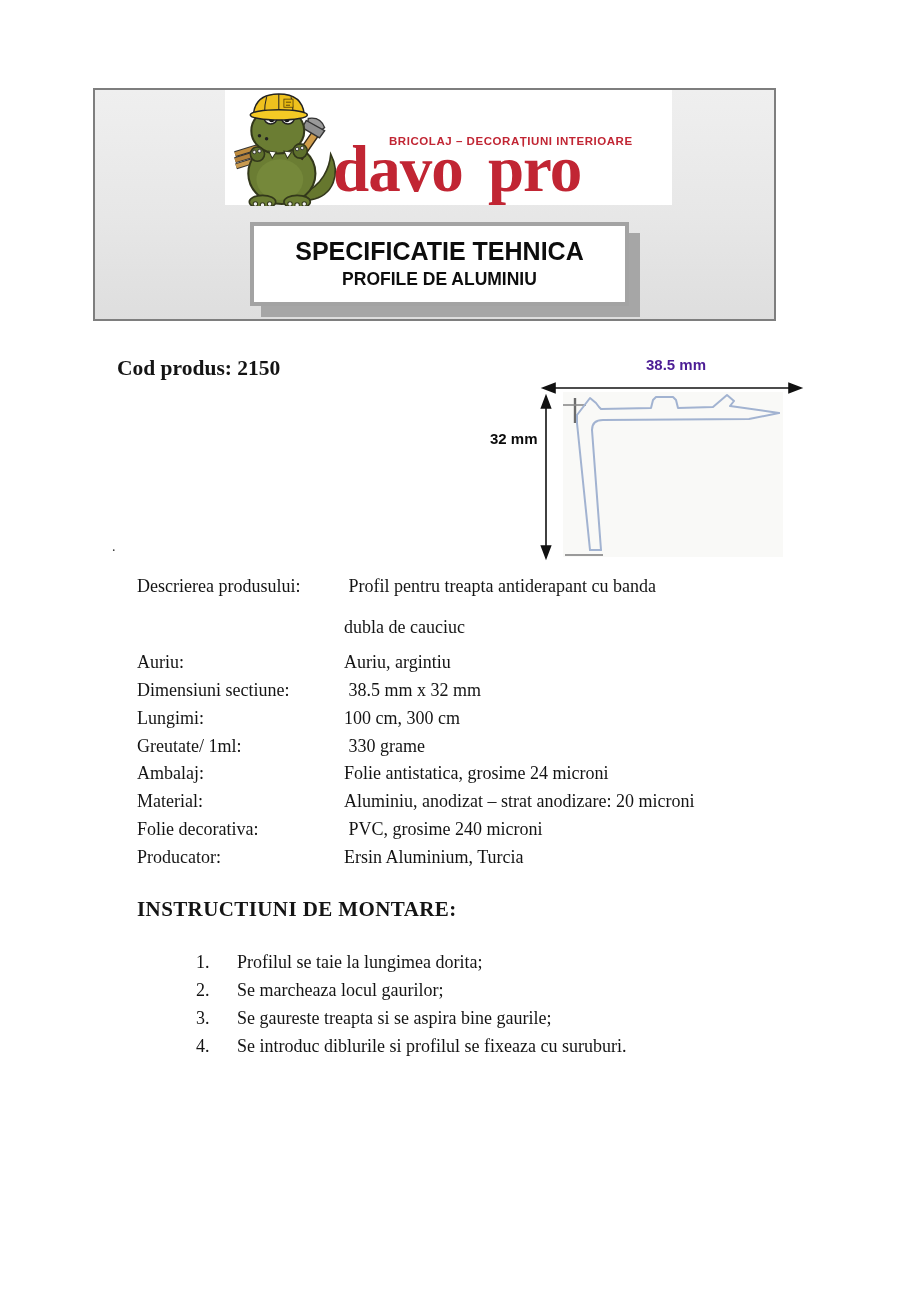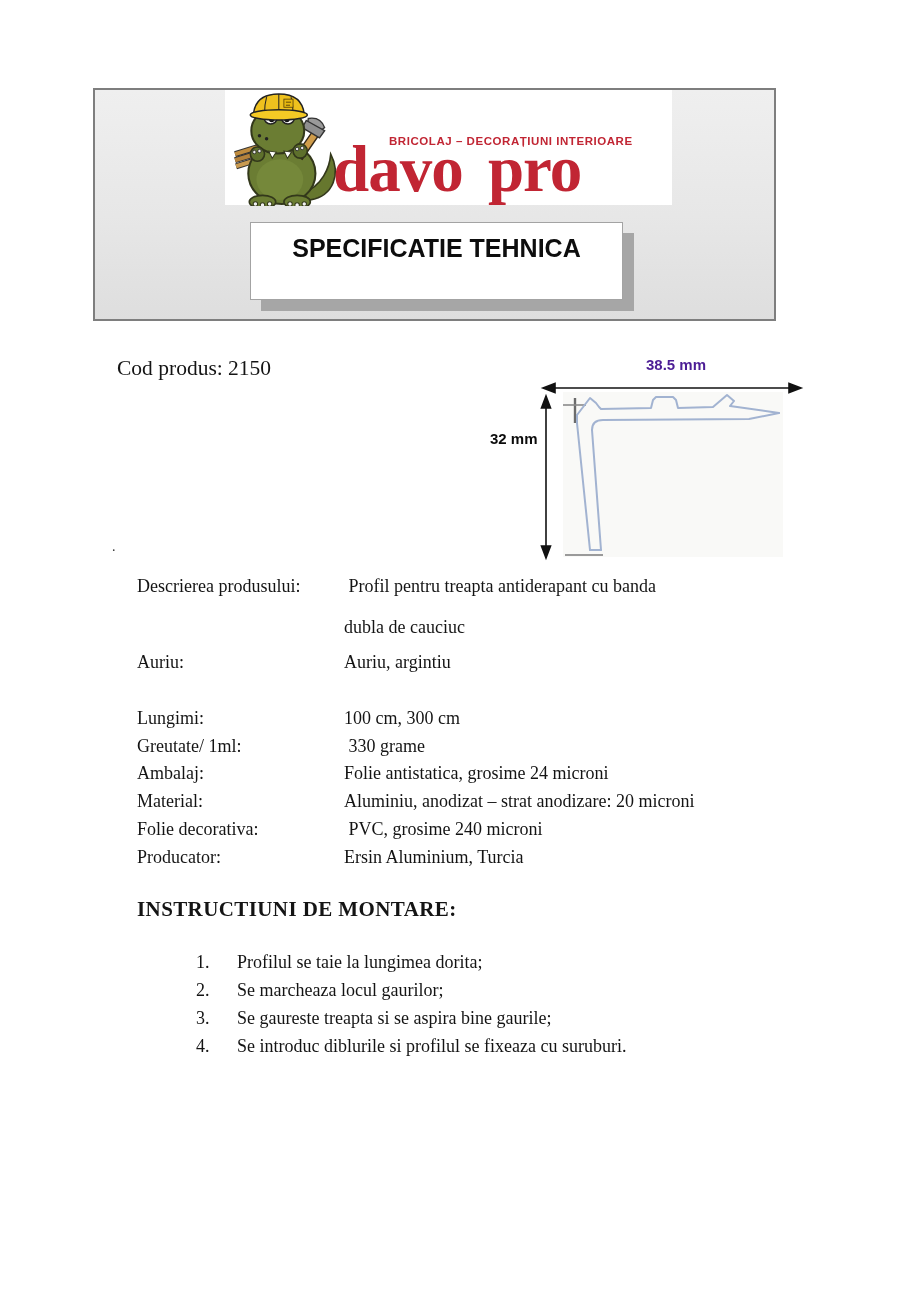--- a/index.html
+++ b/index.html
@@ -29,28 +29,28 @@
     font-size:11.5px;letter-spacing:0.55px;color:var(--red);white-space:nowrap;
   }
   .brand{
     position:absolute;left:333px;top:137px;line-height:1;
     font-family:"Liberation Serif",serif;font-weight:bold;
     font-size:65px;letter-spacing:-1px;word-spacing:10px;
     color:var(--red);white-space:nowrap;
   }
   .title-box{
     position:absolute;left:250px;top:222px;width:371px;height:76px;
-    background:#ffffff;border:1px solid #a3a3a3;
+    background:#ffffff;border:4px solid #a3a3a3;
     box-shadow:11px 11px 0 #a6a6a6;
     text-align:center;font-family:"Liberation Sans",sans-serif;color:#0d0d0d;
   }
   .title-main{margin-top:11px;font-size:25px;font-weight:bold;letter-spacing:0;}
   .title-sub{margin-top:3px;font-size:17.5px;font-weight:bold;}
   
-  .cod-produs{position:absolute;left:117px;top:356px;font-size:21.5px;font-weight:normal;}
+  .cod-produs{position:absolute;left:117px;top:356px;font-size:21.5px;font-weight:bold;}
   .stray-dot{position:absolute;left:112px;top:539px;font-size:14px;color:#333;}
   
   .diagram{position:absolute;left:480px;top:355px;width:335px;height:215px;}
   .draw-box{position:absolute;left:83px;top:37px;width:220px;height:165px;background:#f9f9f7;}
   .draw-box svg{position:absolute;left:0;top:0;}
   .dims-svg{position:absolute;left:0;top:0;}
   .dim-w{
     position:absolute;left:146px;top:1px;width:100px;text-align:center;
     font-family:"Liberation Sans",sans-serif;font-weight:bold;font-size:15px;color:#4c1d95;
   }
@@ -144,20 +144,21 @@
       <circle cx="63" cy="56" r="1.7"></circle>
         <circle cx="68" cy="55" r="1.7"></circle>
     </g>
   </svg>
 
   <div class="tagline">BRICOLAJ – DECORAȚIUNI INTERIOARE</div>
   <div class="brand">davo pro</div>
 
   <div class="title-box">
     <div class="title-main">SPECIFICATIE TEHNICA</div>
+    <div class="title-sub">PROFILE DE ALUMINIU</div>
   </div>
 
   <div class="cod-produs">Cod produs: 2150</div>
   <div class="stray-dot">.</div>
 
   <div class="diagram">
     <div class="draw-box">
       <svg width="220" height="165" viewBox="0 0 220 165">
 
         <path d="M12 6 L12 31" stroke="#6b6b6b" stroke-width="2.4" fill="none"></path>
@@ -195,20 +196,24 @@
     <span class="spec-value"> Profil pentru treapta antiderapant cu banda</span>
   </div>
   <div class="spec-line" style="top:617px">
     <span class="spec-label"></span>
     <span class="spec-value">dubla de cauciuc</span>
   </div>
   <div class="spec-line" style="top:652px">
     <span class="spec-label">Auriu:</span>
     <span class="spec-value">Auriu, argintiu</span>
   </div>
+  <div class="spec-line" style="top:680px">
+    <span class="spec-label">Dimensiuni sectiune:</span>
+    <span class="spec-value"> 38.5 mm x 32 mm</span>
+  </div>
   <div class="spec-line" style="top:708px">
     <span class="spec-label">Lungimi:</span>
     <span class="spec-value">100 cm, 300 cm</span>
   </div>
   <div class="spec-line" style="top:736px">
     <span class="spec-label">Greutate/ 1ml:</span>
     <span class="spec-value"> 330 grame</span>
   </div>
   <div class="spec-line" style="top:763px">
     <span class="spec-label">Ambalaj:</span>

